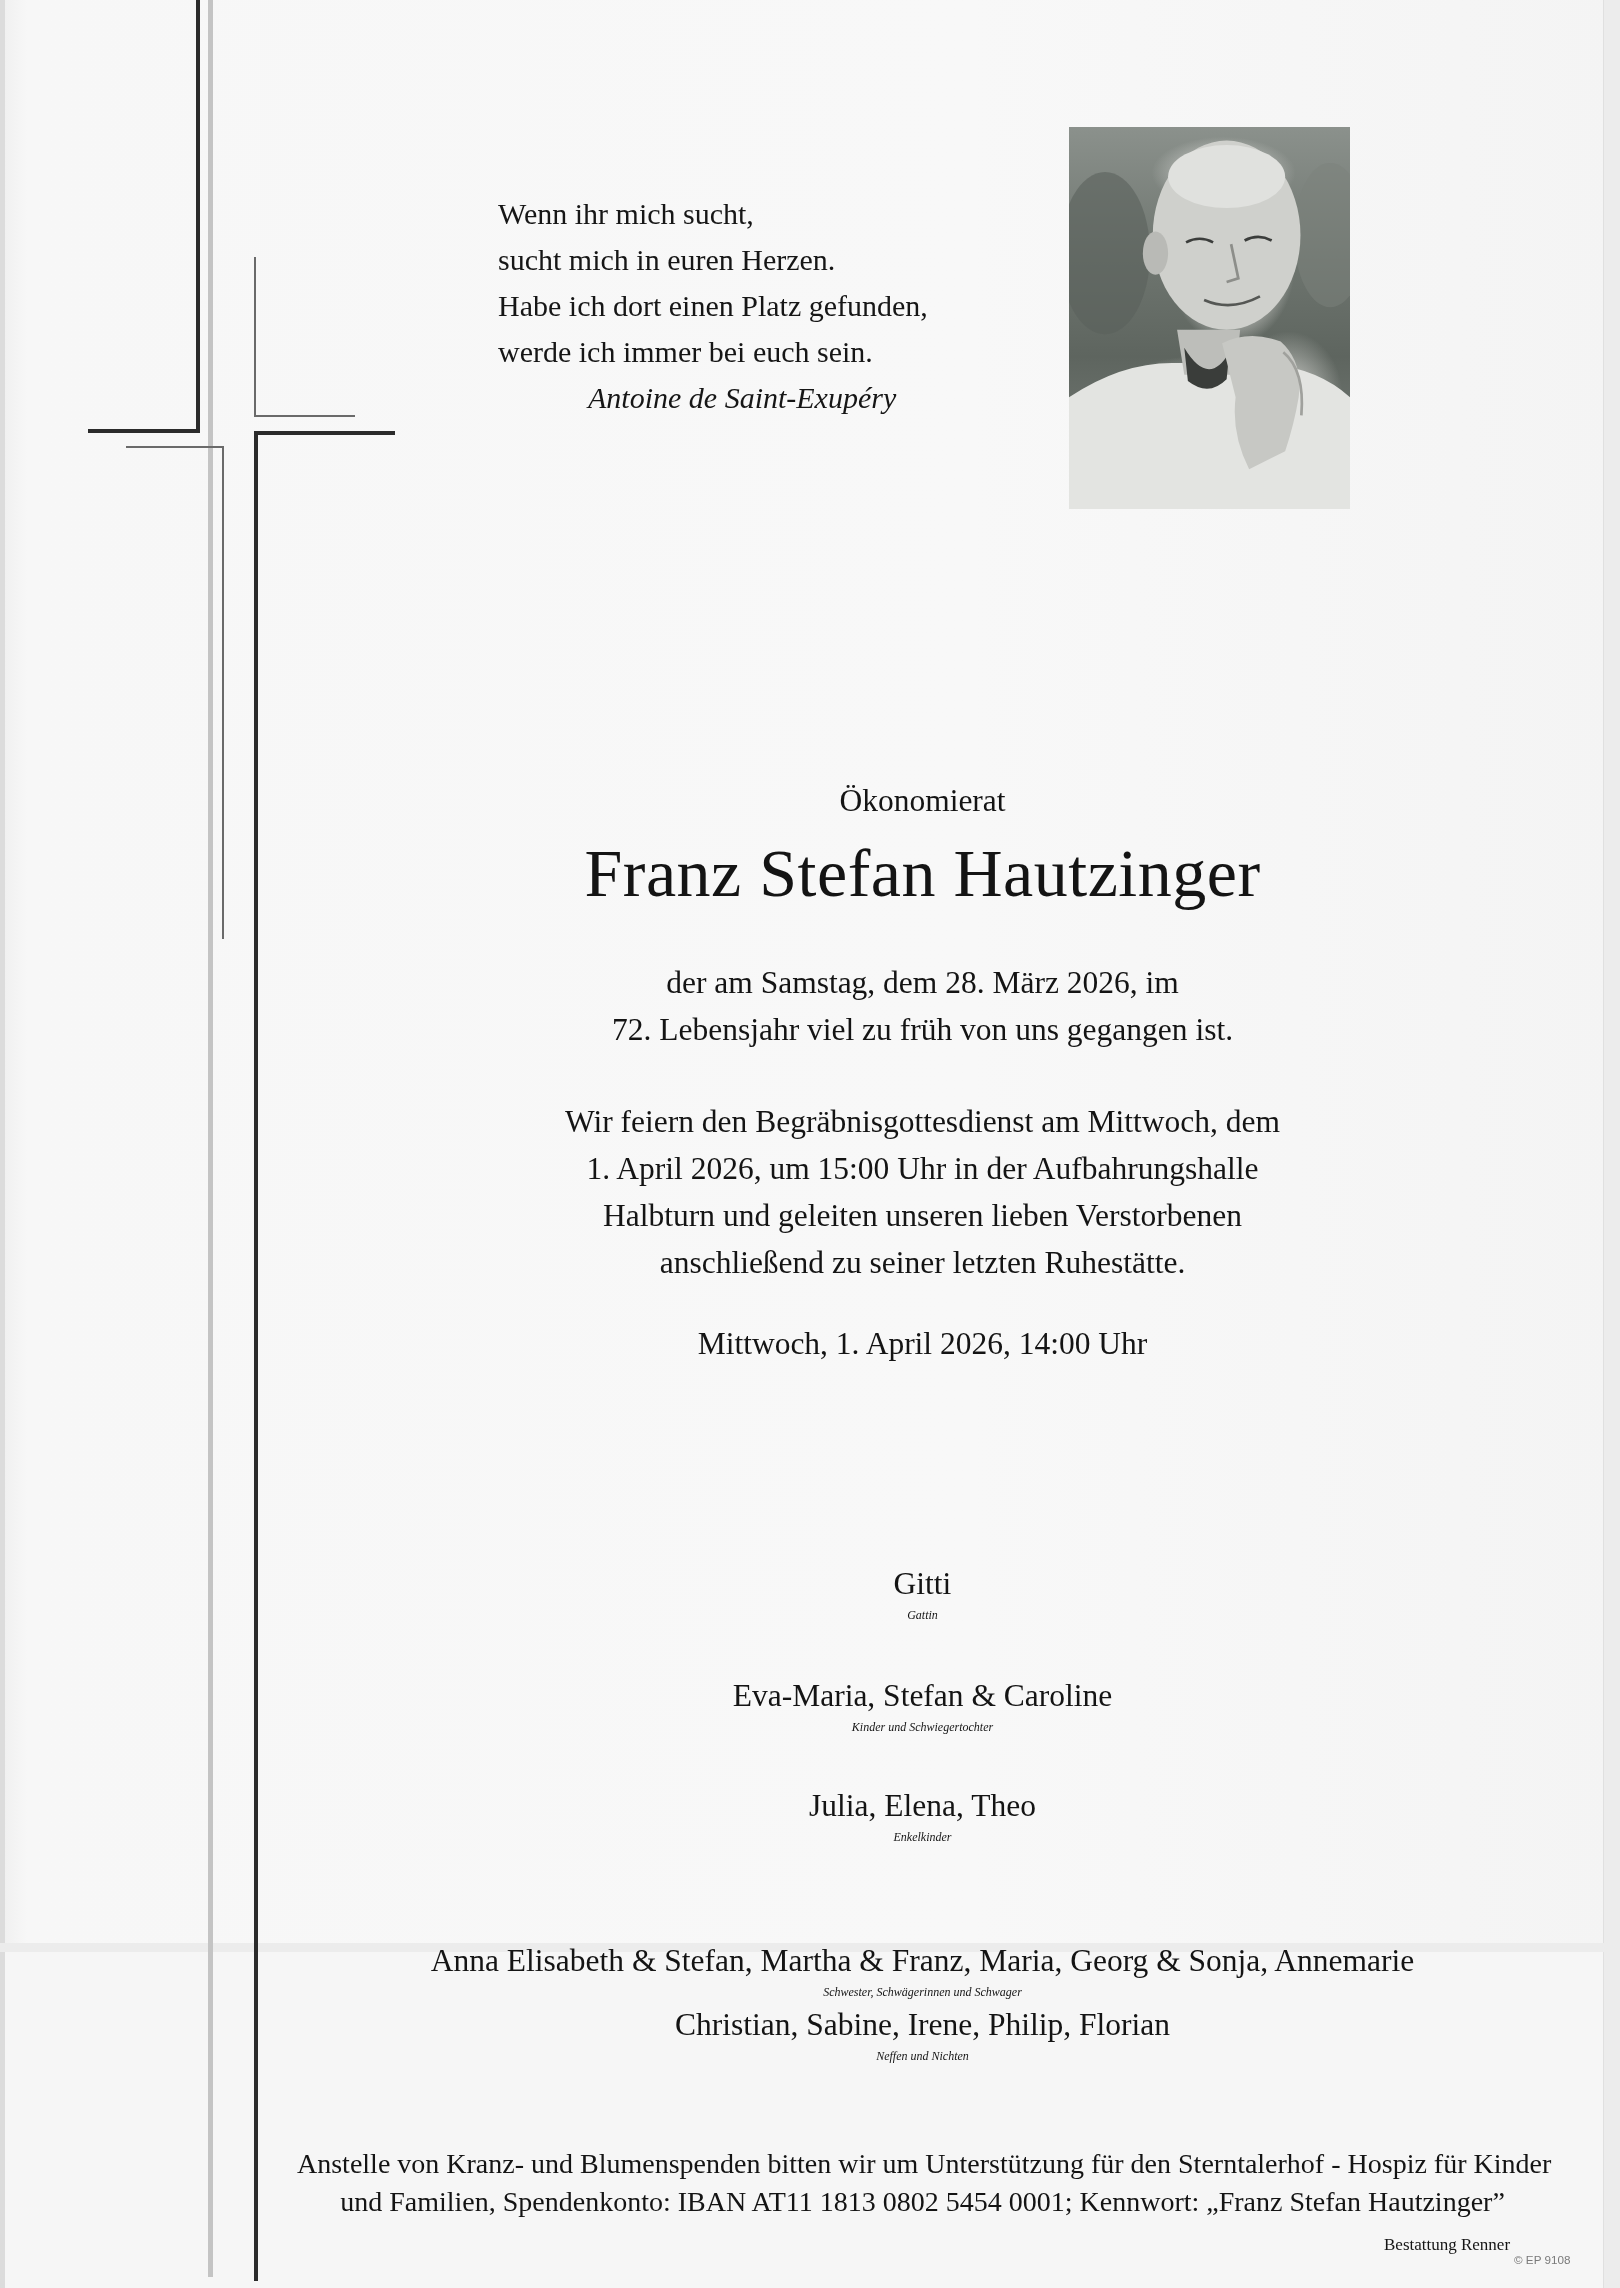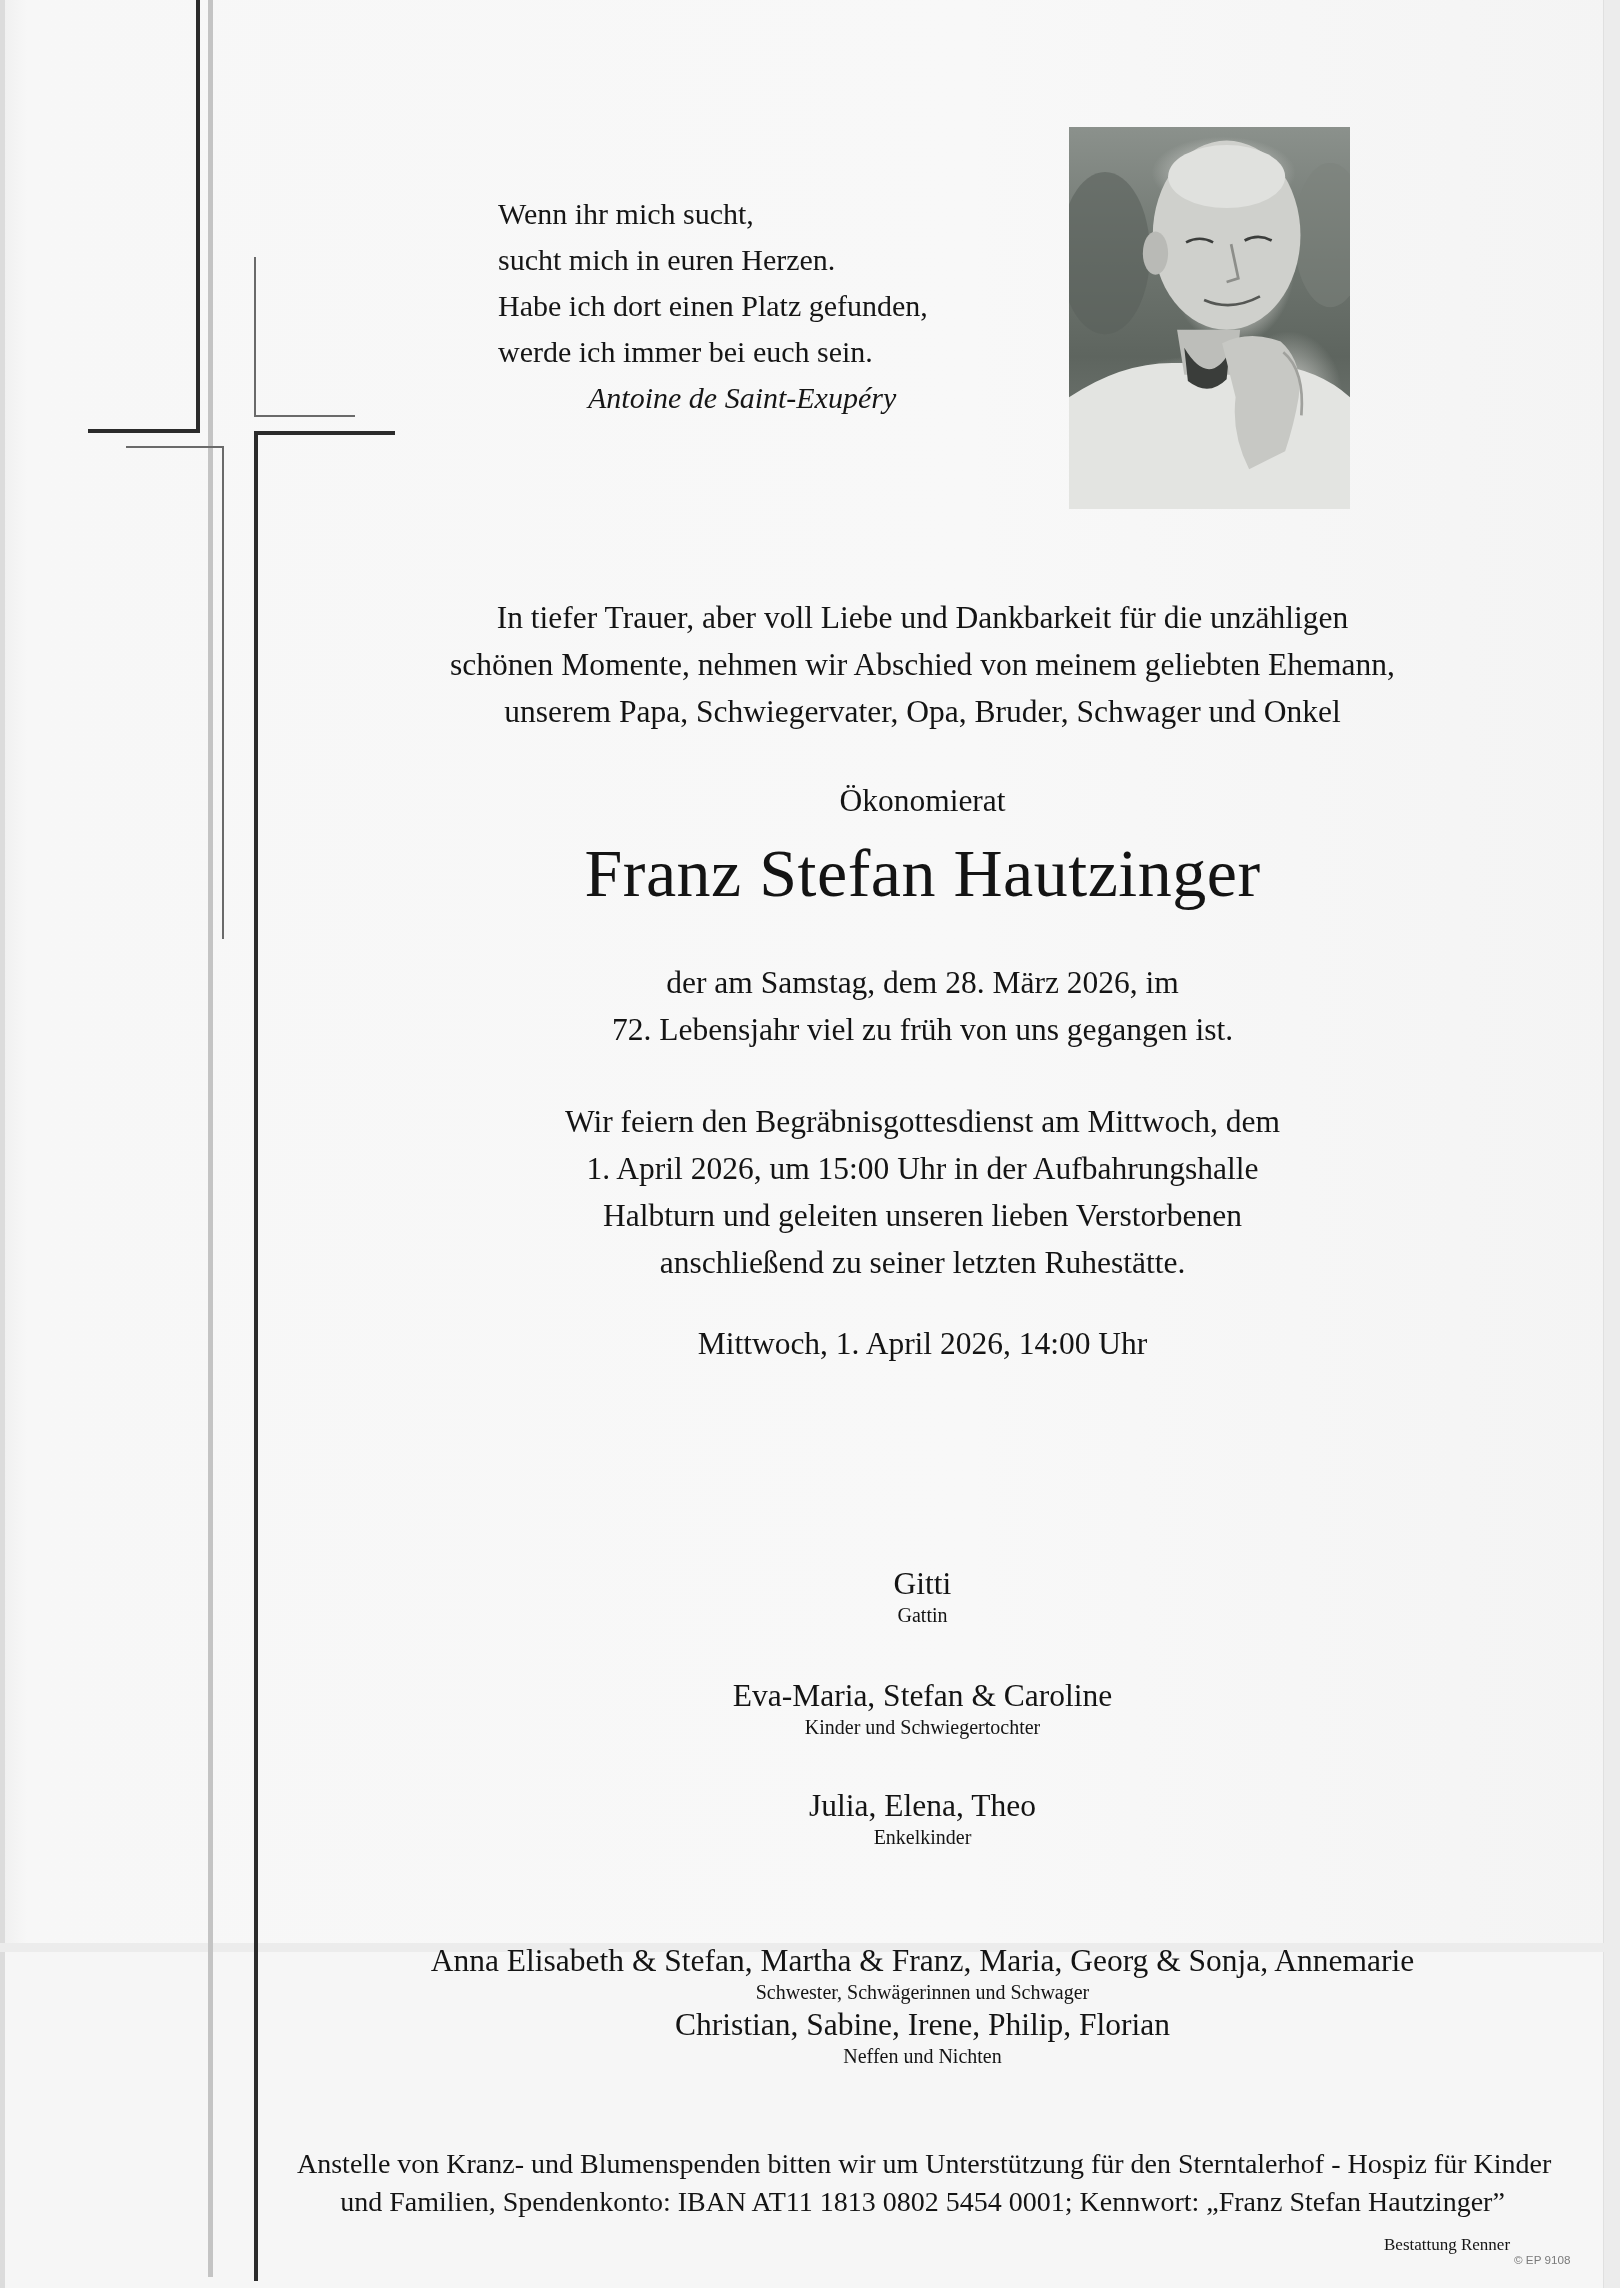--- a/index.html
+++ b/index.html
@@ -114,23 +114,24 @@
       font-size: 33px;
       line-height: 45px;
       font-weight: bold;
     }
     .fam-name {
       font-size: 31.5px;
       line-height: 40px;
       display: block;
     }
     .fam-role {
-      font-size: 20px;
+      font-size: 12px;
       line-height: 23.4px;
       display: block;
+      font-style: italic;
     }
     .donation {
       top: 2145px;
       font-size: 28px;
       line-height: 38px;
     }
     .undertaker {
       position: absolute;
       left: 1384px; top: 2234px;
       font-size: 17px;
@@ -209,25 +210,20 @@
 
       <path d="M180 130 L188 168 L175 172" stroke="#8d8e8a" stroke-width="3" fill="none"></path>
 
       <path d="M150 192 Q180 205 212 188" stroke="#555754" stroke-width="3" fill="none"></path>
 
       <path d="M170 240 Q200 225 235 238 Q260 260 255 300 Q250 330 240 360 L200 380 Q180 340 185 300 Z" fill="#c7c8c4"></path>
       <path d="M238 250 Q262 270 258 320" stroke="#a0a19d" stroke-width="3" fill="none"></path>
     </svg>
   </div>
 
-  <div class="center intro">
-    <span class="line-block">In tiefer Trauer, aber voll Liebe und Dankbarkeit für die unzähligen</span>
-    <span class="line-block">schönen Momente, nehmen wir Abschied von meinem geliebten Ehemann,</span>
-    <span class="line-block">unserem Papa, Schwiegervater, Opa, Bruder, Schwager und Onkel</span>
-  </div>
 
   <div class="center title-prefix">Ökonomierat</div>
   <div class="center deceased-name">Franz Stefan Hautzinger</div>
 
   <div class="center death-info">
     <span class="line-block">der am Samstag, dem 28. März 2026, im</span>
     <span class="line-block">72. Lebensjahr viel zu früh von uns gegangen ist.</span>
   </div>
 
   <div class="center service">

